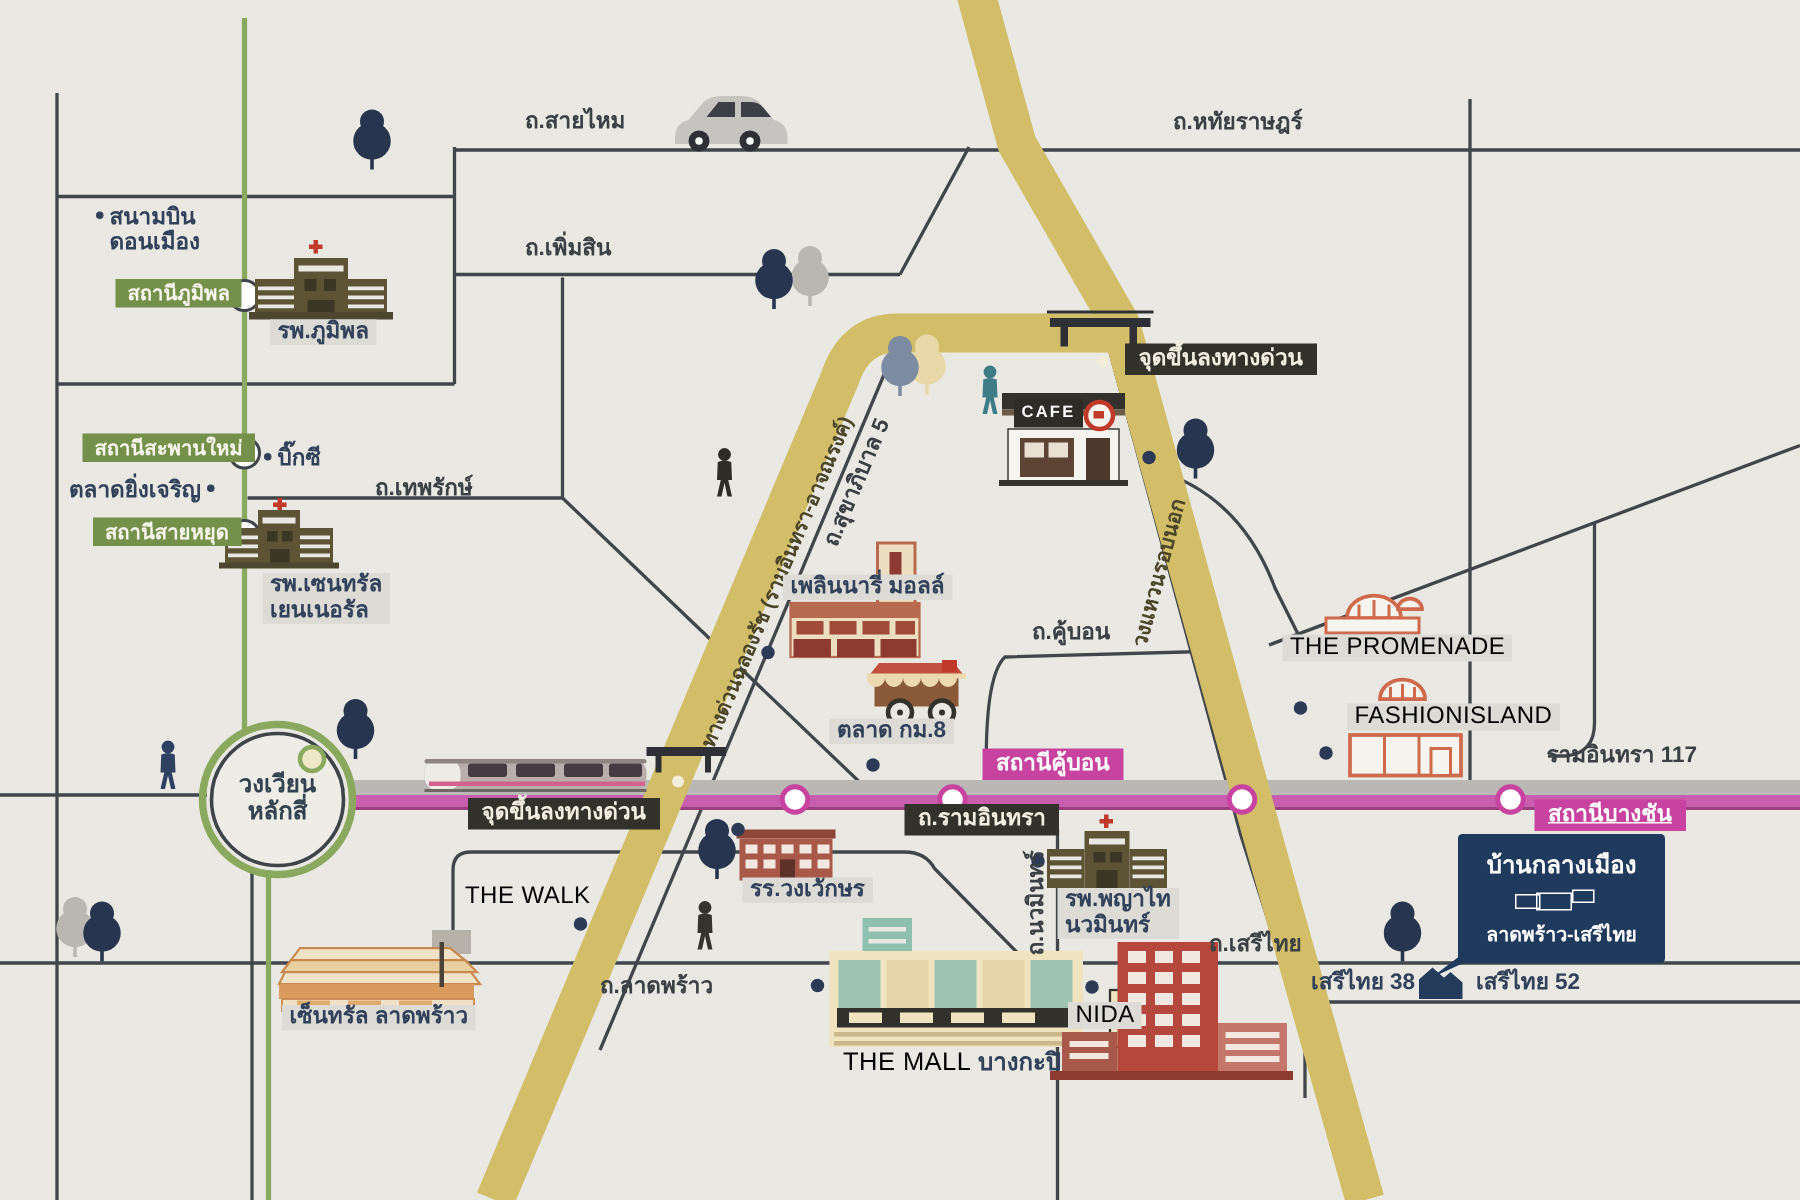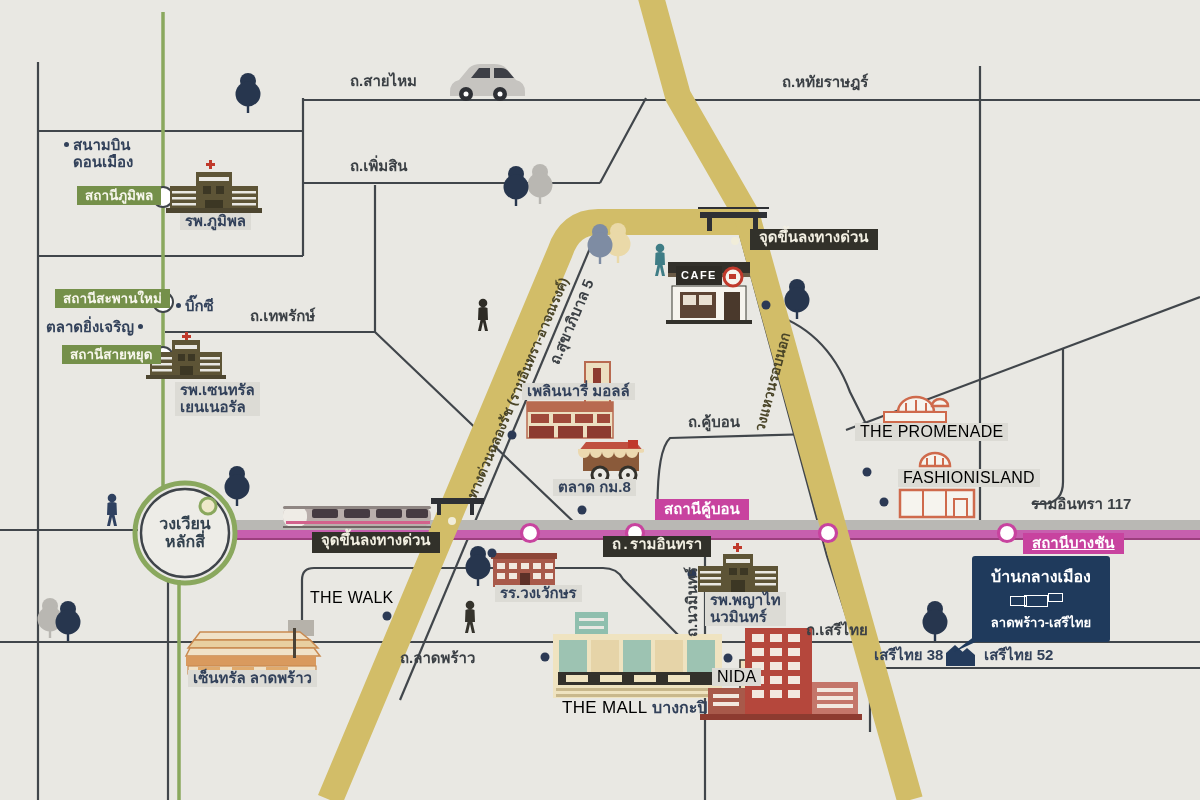--- a/index.html
+++ b/index.html
@@ -4,21 +4,21 @@
 <style>
   html,body{margin:0;padding:0;background:#e9e8e3;font-family:"Liberation Sans","DejaVu Sans",sans-serif;}
   #stage{position:relative;width:1200px;height:800px;background:#e9e8e3;overflow:hidden;}
   #map-svg{position:absolute;left:0;top:0;}
   .lbl{position:absolute;white-space:nowrap;line-height:1.12;}
   .road-lbl{color:#3b4045;font-size:15px;font-weight:700;}
   .place-lbl{color:#32415a;font-size:15px;font-weight:700;}
   .chip{background:#dcdbd5;padding:0 5px;}
   .navy-lbl{color:#000000;font-size:16px;font-weight:400;letter-spacing:.3px;}
   .badge-green{background:#75904a;color:#f7f6ec;font-size:13.5px;font-weight:700;padding:2px 8px;}
-  .badge-dark{background:#32312a;color:#f2efe2;font-size:15px;font-weight:700;padding:2px 9px;font-family:Liberation Mono, monospace;}
+  .badge-dark{background:#32312a;color:#f2efe2;font-size:15px;font-weight:700;padding:2px 9px;}
   .badge-pink{background:#c8439f;color:#ffffff;font-size:15px;font-weight:700;padding:2px 9px;text-align:center;}
   .rot{transform-origin:center;}
   .center-anchor{transform:translate(-50%,-50%);}
   .dot{display:inline-block;width:5px;height:5px;border-radius:50%;background:#32415a;vertical-align:middle;margin:0 4px 3px 4px;}
   .gold-lbl{color:#4a4528;font-weight:700;}
   .cafe-sign{background:#2e2c26;color:#fff;font-size:11px;font-weight:700;letter-spacing:1.5px;
              width:46px;height:19px;display:flex;align-items:center;justify-content:center;}
   .callout{position:absolute;background:#1f3a5c;color:#fff;width:130px;padding:8px 4px 9px 4px;
            border-radius:3px;text-align:center;}
   .callout .l1{font-size:16px;font-weight:700;}
@@ -366,21 +366,21 @@
 <div class="lbl badge-green" style="left:77px;top:186px;">สถานีภูมิพล</div>
 <div class="lbl place-lbl chip" style="left:180px;top:213px;">รพ.ภูมิพล</div>
 
 <div class="lbl road-lbl" style="left:350px;top:73px;">ถ.สายไหม</div>
 <div class="lbl road-lbl" style="left:350px;top:158px;">ถ.เพิ่มสิน</div>
 <div class="lbl road-lbl" style="left:782px;top:74px;">ถ.หทัยราษฎร์</div>
 
 <div class="lbl badge-green" style="left:55px;top:289px;">สถานีสะพานใหม่</div>
 <div class="lbl place-lbl" style="left:46px;top:319px;"><span>ตลาดยิ่งเจริญ</span><span class="dot"></span></div>
 <div class="lbl place-lbl" style="left:172px;top:298px;"><span class="dot"></span><span>บิ๊กซี</span></div>
-<div class="lbl road-lbl" style="left:250px;top:308px;">ถ.เทพรักษ์</div>
+<div class="lbl road-lbl" style="left:250px;top:318px;">ถ.เทพรักษ์</div>
 <div class="lbl badge-green" style="left:62px;top:345px;">สถานีสายหยุด</div>
 
 <div class="lbl place-lbl chip two-line" style="left:175px;top:382px;">
   <span>รพ.เซนทรัล</span><br><span>เยนเนอรัล</span>
 </div>
 
 <div class="lbl badge-dark" style="left:750px;top:229px;">จุดขึ้นลงทางด่วน</div>
 <div class="lbl cafe-sign" style="left:676px;top:266px;">CAFE</div>
 
 <div class="lbl road-lbl rot gold-lbl" style="left:518px;top:388px;font-size:13.5px;transform:translate(-50%,-50%) rotate(-67deg);">ทางด่วนฉลองรัช (รามอินทรา-อาจณรงค์)</div>

